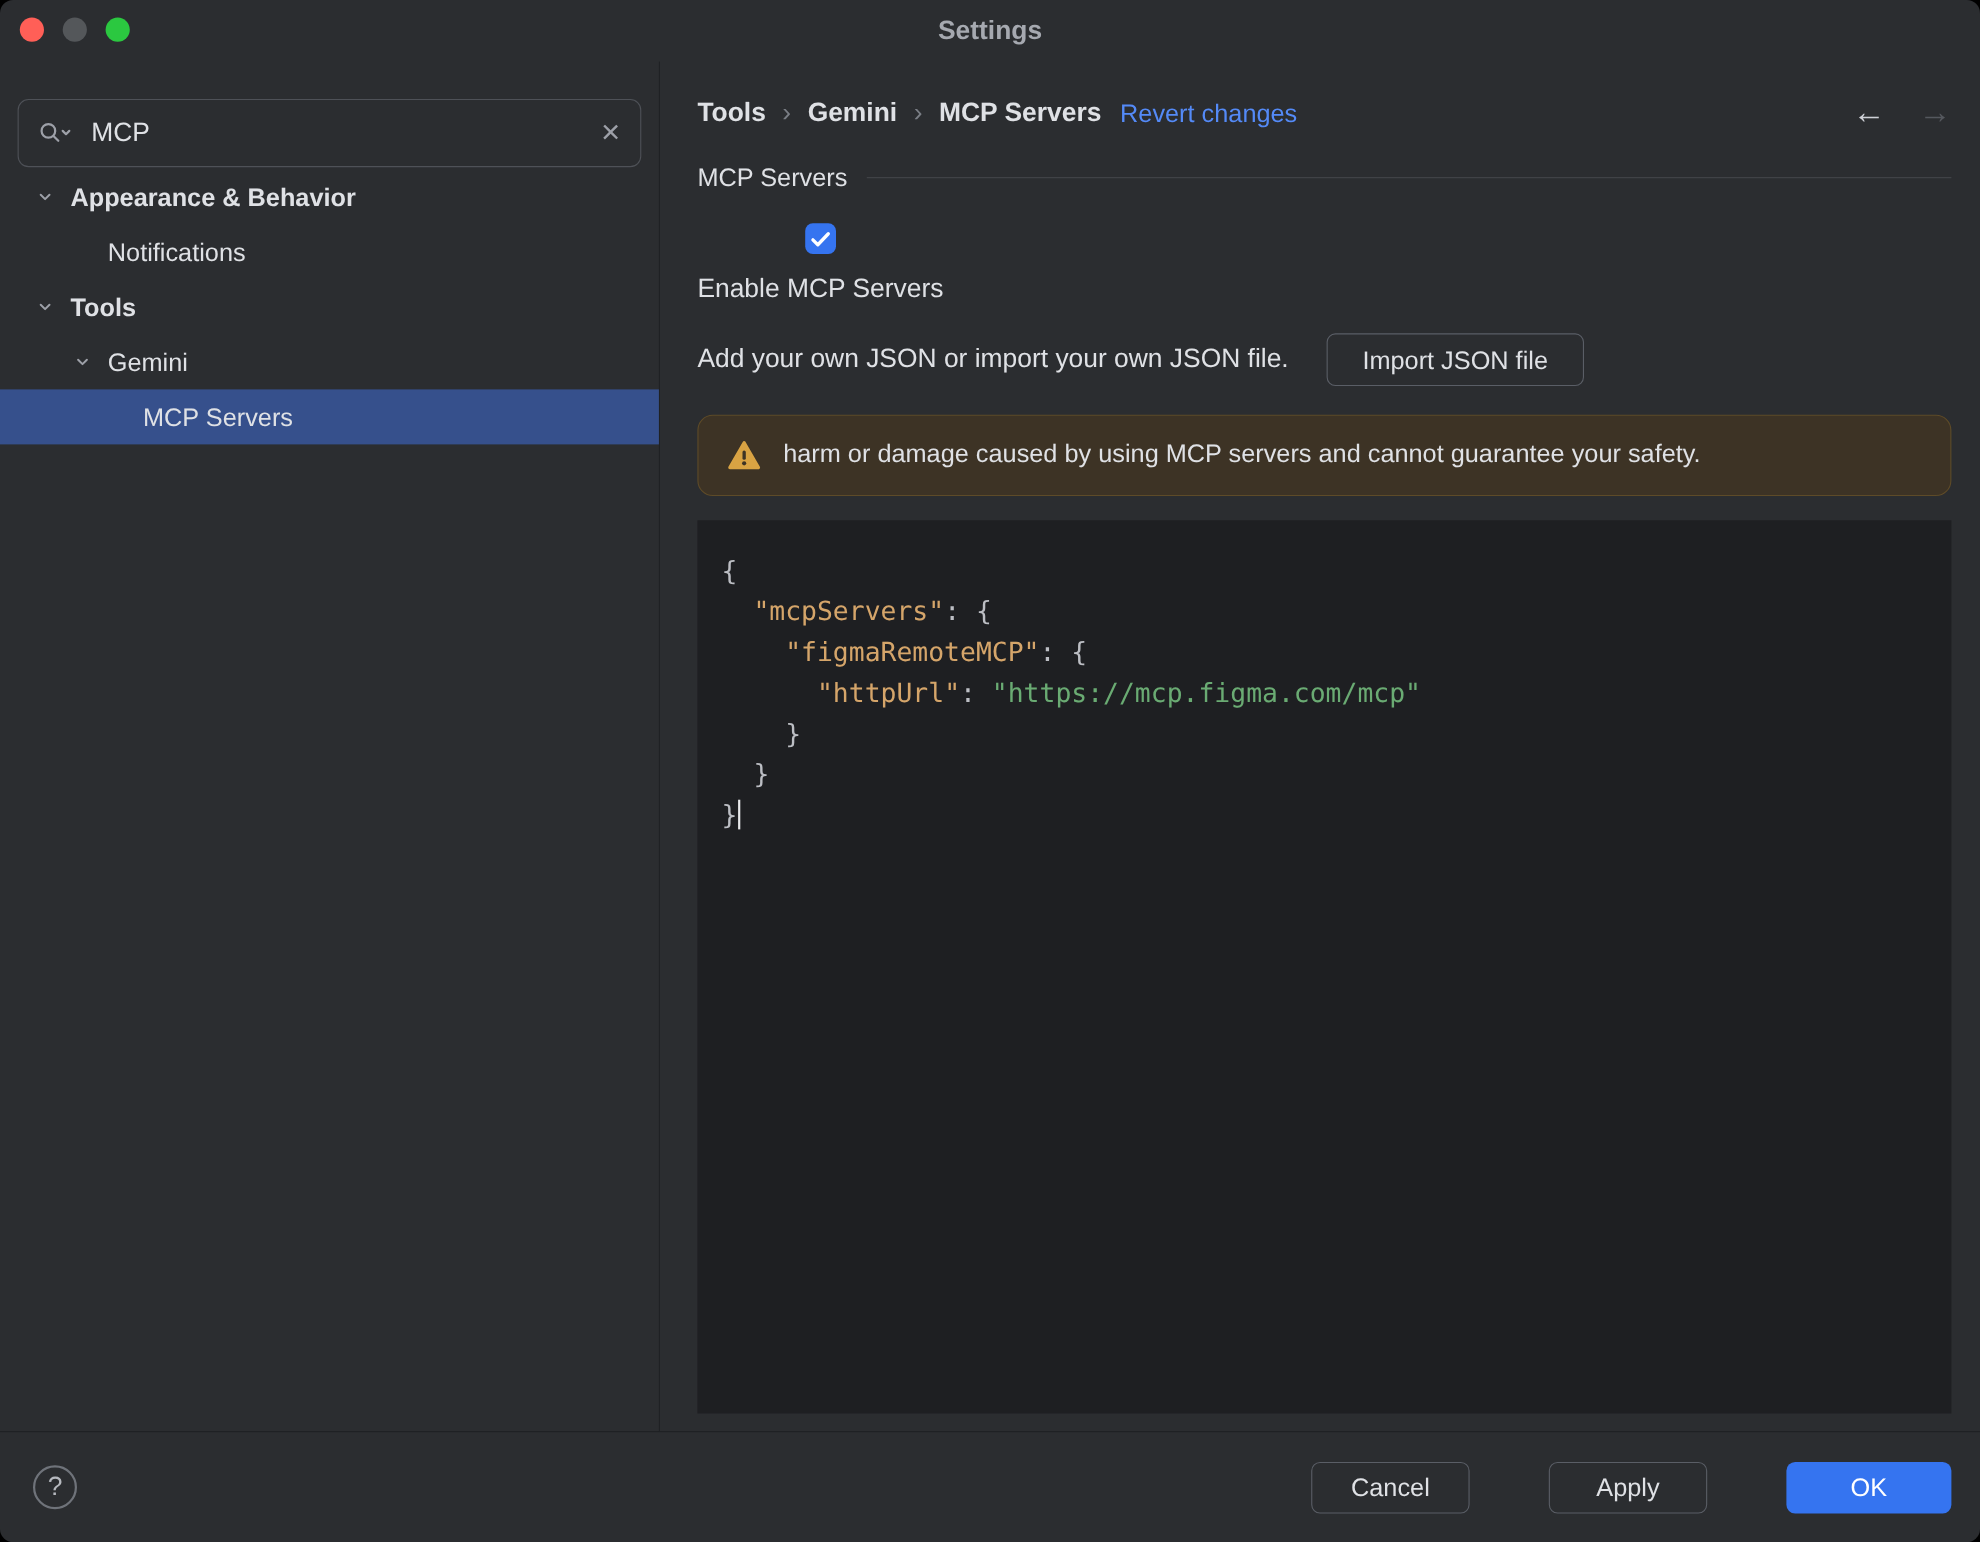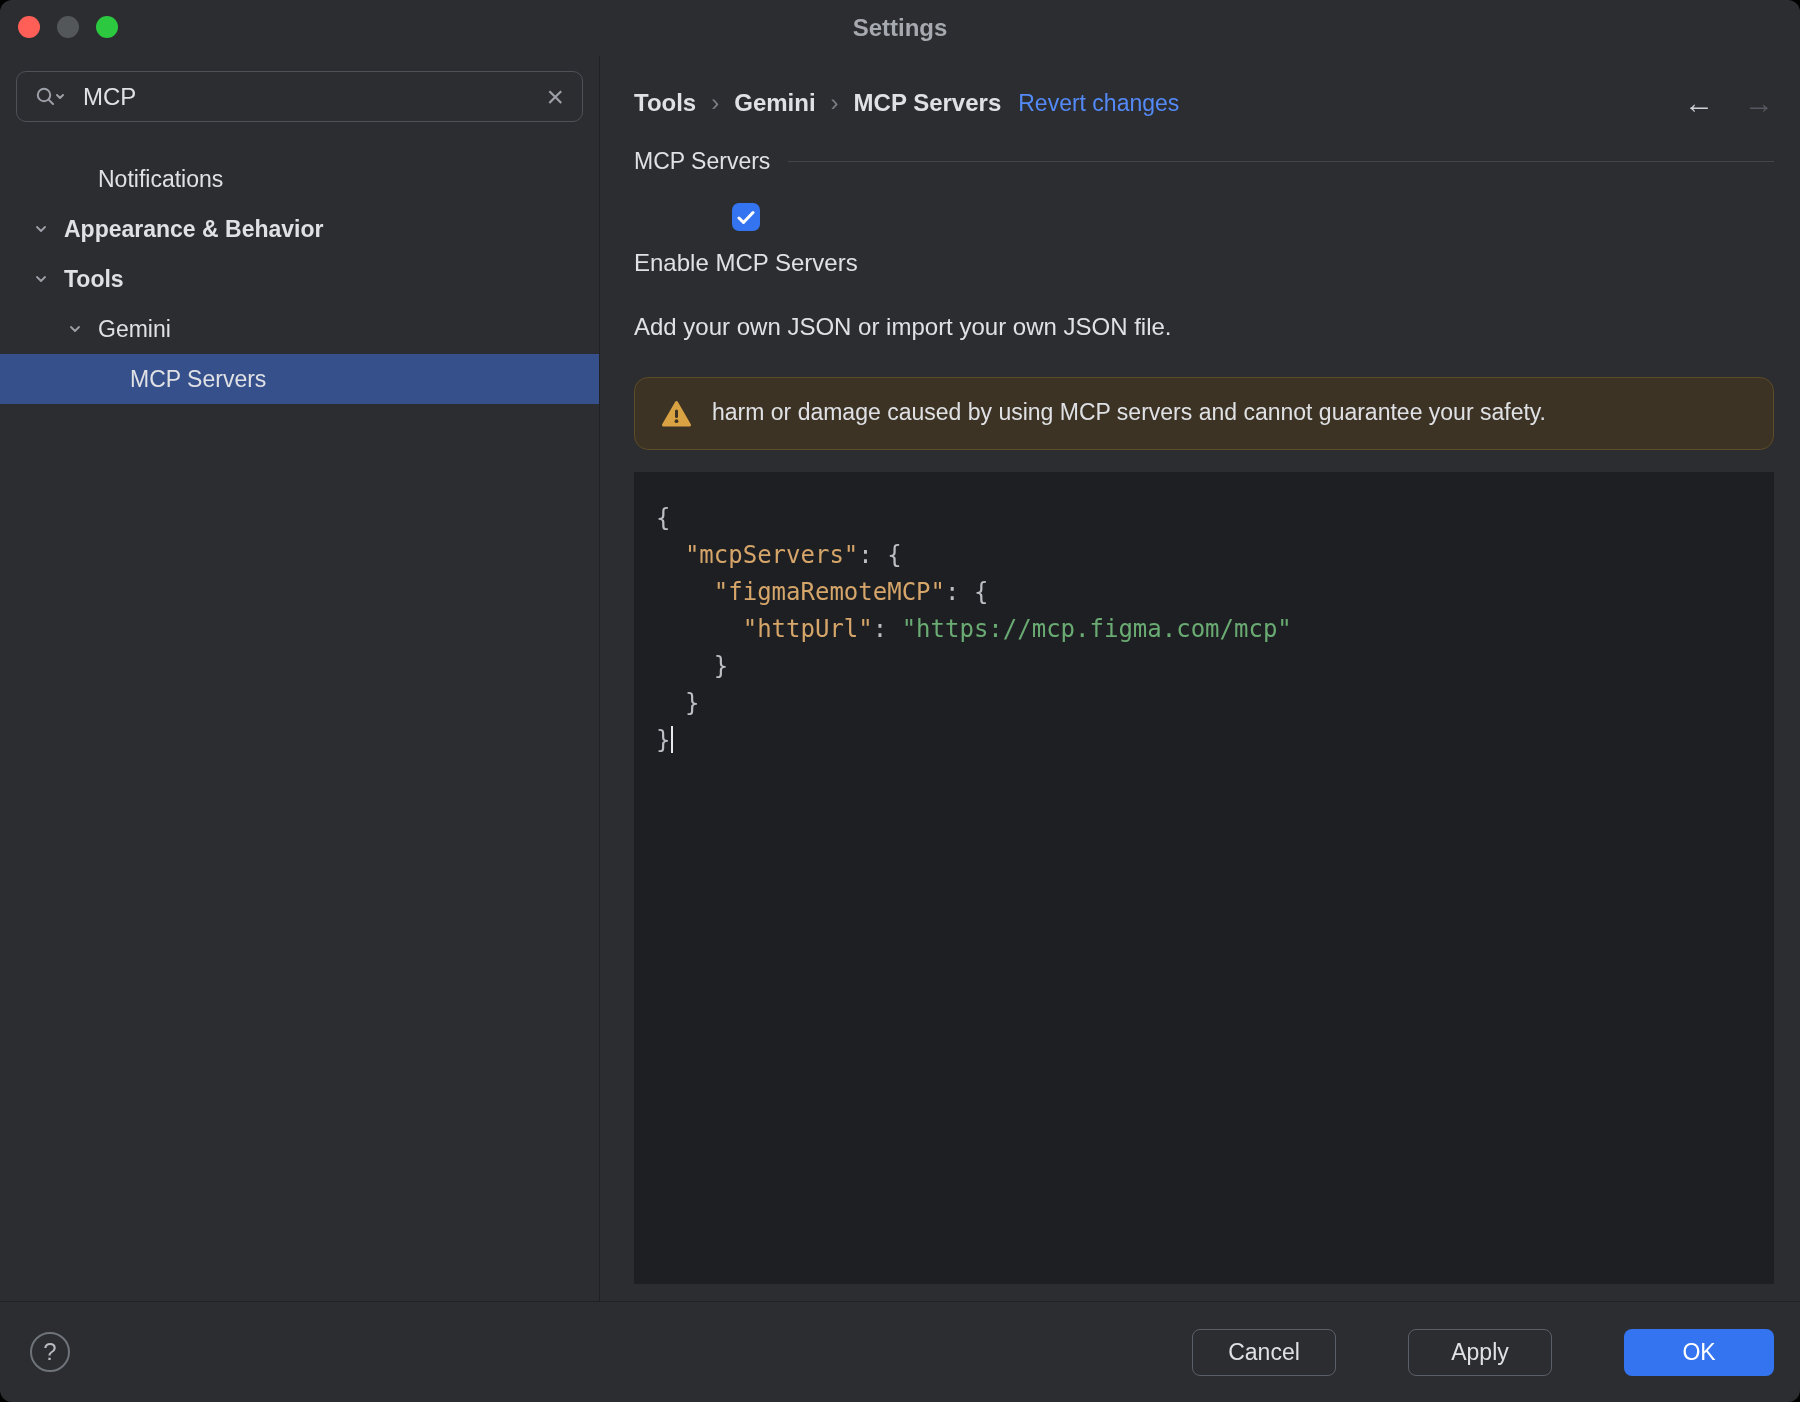--- a/index.html
+++ b/index.html
@@ -31,21 +31,21 @@
   
   .main { flex:1 1 auto; display:flex; min-height:0; }
 
   
   .sidebar {
     flex:0 0 600px; width:600px; position:relative;
     border-right:1px solid var(--panel-border, #1F2124);
     box-sizing:border-box;
   }
   .search-box {
-    position:absolute; left:16px; top:15px; width:567px; height:51px;
+    position:absolute; left:16px; top:34px; width:567px; height:62px;
     border:1px solid #4E5157; border-radius:10px;
     display:flex; align-items:center; gap:12px;
     padding:0 18px; box-sizing:border-box;
   }
   .search-box input {
     flex:1; background:transparent; border:none; outline:none;
     color:var(--text, #DFE1E5); font-size:24px; font-family:inherit;
   }
   .clear-btn { color:var(--muted, #9DA0A8); font-size:30px; line-height:1; cursor:pointer; }
 
@@ -166,31 +166,31 @@
             <circle cx="9" cy="9" r="6.2" fill="none" stroke="#9DA0A8" stroke-width="2"></circle>
             <line x1="13.6" y1="13.6" x2="18" y2="18" stroke="#9DA0A8" stroke-width="2" stroke-linecap="round"></line>
             <polyline points="22,9 25,12 28,9" fill="none" stroke="#9DA0A8" stroke-width="2" stroke-linecap="round" stroke-linejoin="round"></polyline>
           </svg>
         </span>
         <input type="text" value="MCP" style="">
         <span class="clear-btn">×</span>
       </div>
 
       <div class="tree">
-        <div class="tree-row pad-child">
-          <span>Notifications</span>
-        </div>
         <div class="tree-row pad-root">
           <span class="chev">
             <svg width="16" height="16" viewBox="0 0 16 16">
                 <polyline points="4,6 8,10 12,6" fill="none" stroke="#9DA0A8" stroke-width="1.8" stroke-linecap="round" stroke-linejoin="round"></polyline>
               </svg>
           </span>
           <span class="bold">Appearance &amp; Behavior</span>
         </div>
+        <div class="tree-row pad-child">
+          <span>Notifications</span>
+        </div>
         <div class="tree-row pad-root">
           <span class="chev">
             <svg width="16" height="16" viewBox="0 0 16 16">
                 <polyline points="4,6 8,10 12,6" fill="none" stroke="#9DA0A8" stroke-width="1.8" stroke-linecap="round" stroke-linejoin="round"></polyline>
               </svg>
           </span>
           <span class="bold">Tools</span>
         </div>
         <div class="tree-row pad-child-chev">
           <span class="chev">
@@ -232,20 +232,21 @@
         <span class="checkbox">
           <svg width="18" height="15" viewBox="0 0 18 15">
             <polyline points="2,8 6.5,12.5 16,2.5" fill="none" stroke="#FFFFFF" stroke-width="3" stroke-linecap="round" stroke-linejoin="round"></polyline>
           </svg>
         </span>
         <span class="cb-label">Enable MCP Servers</span>
       </div>
 
       <div class="import-row">
         <span class="import-text">Add your own JSON or import your own JSON file.</span>
+        <button class="import-btn">Import JSON file</button>
       </div>
 
       <div class="warning">
         <span class="warning-icon">
           <svg width="31" height="28" viewBox="0 0 31 28">
             <path d="M15.5 2.5 L28.5 25 H2.5 Z" fill="#D9A343" stroke="#D9A343" stroke-width="3" stroke-linejoin="round"></path>
             <rect x="14" y="9.5" width="3" height="8.5" rx="1.5" fill="#3D3325"></rect>
             <circle cx="15.5" cy="21.2" r="1.9" fill="#3D3325"></circle>
           </svg>
         </span>

